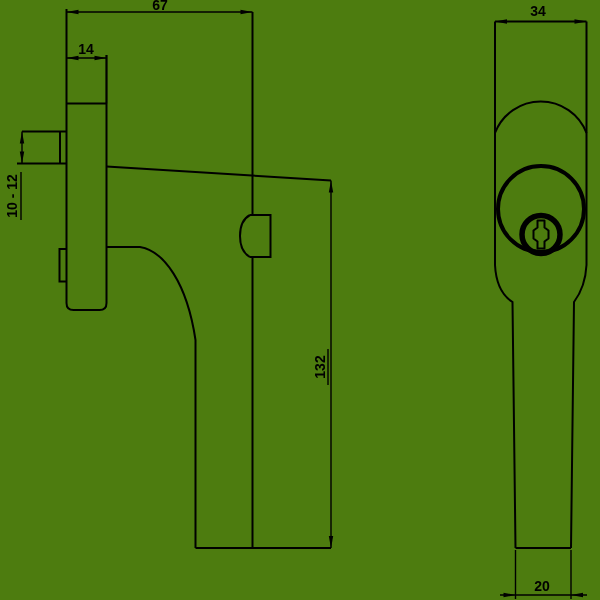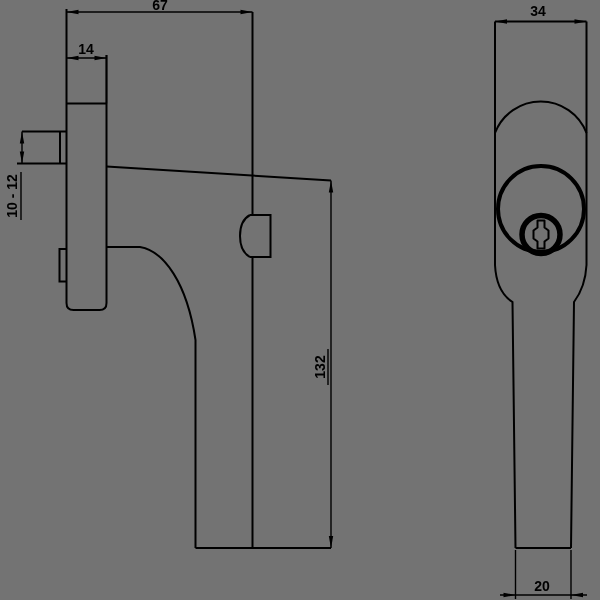--- a/index.html
+++ b/index.html
@@ -1,16 +1,16 @@
 <!DOCTYPE html>
 <html><head>
 <meta charset="utf-8">
 <style>
   html,body{margin:0;padding:0;background:#fff;}
-  #canvas{position:relative;width:600px;height:600px;background:#737373;overflow:hidden;}
+  #canvas{position:relative;width:600px;height:600px;background:#4d7c0f;overflow:hidden;}
   svg{display:block;}
   text{font-family:"Liberation Sans","DejaVu Sans",sans-serif;font-weight:700;fill:#000;}
   .dimtext{font-size:14px;letter-spacing:0px;}
 </style>
 </head>
 <body>
 
 <div id="canvas">
 <svg width="600" height="600" viewBox="0 0 600 600">
 

